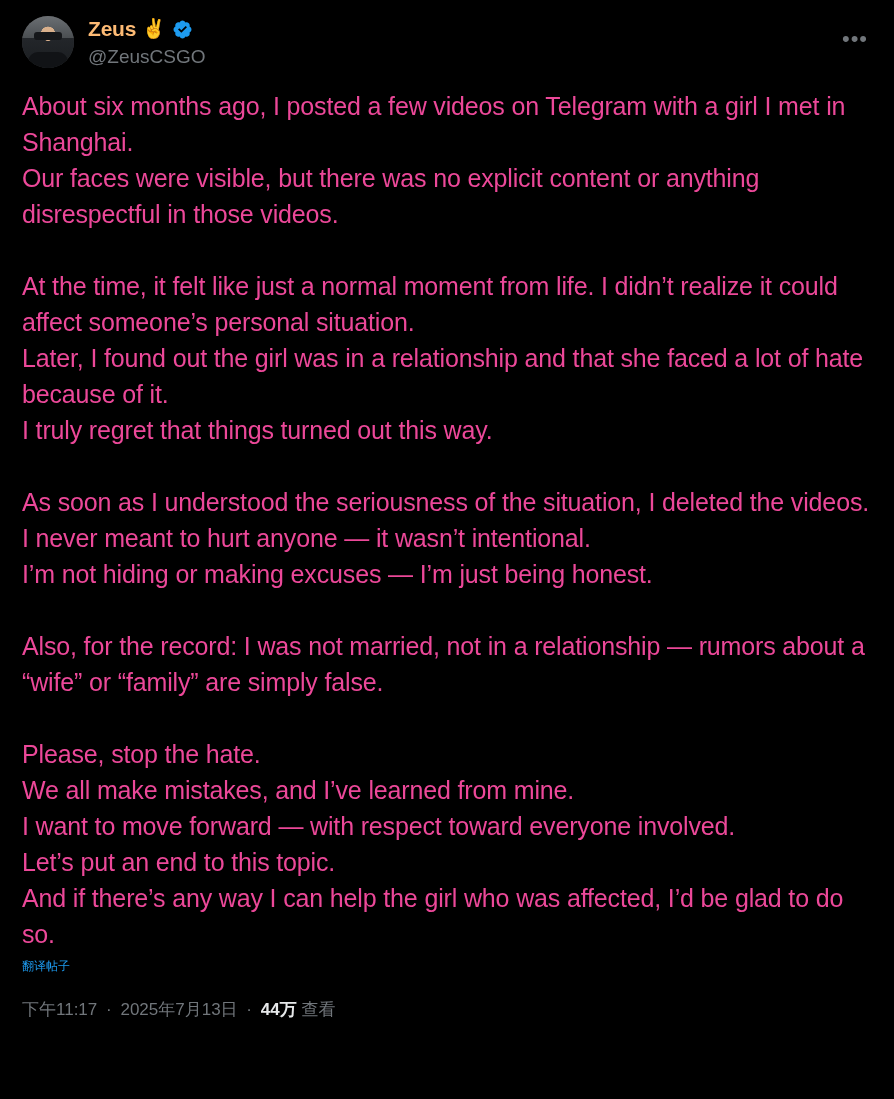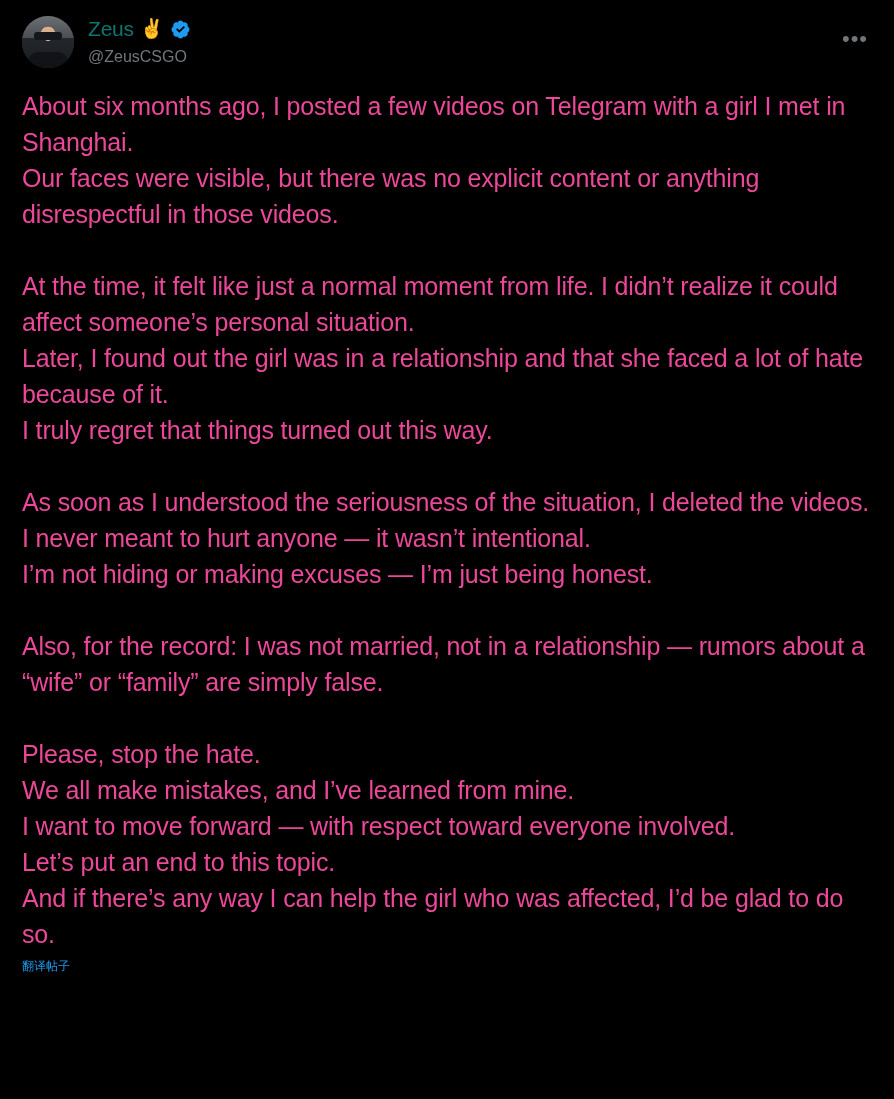--- a/index.html
+++ b/index.html
@@ -67,36 +67,36 @@
     justify-content: center;
     padding-top: 2px;
   }
   .name-line {
     display: flex;
     align-items: center;
     gap: 6px;
   }
   .display-name {
     font-size: 21px;
-    font-weight: normal;
-    color: #0f766e;
+    font-weight: bold;
+    color: #fdba74;
     letter-spacing: -0.2px;
     line-height: 26px;
   }
   .name-emoji {
     font-size: 19px;
     line-height: 26px;
   }
   .verified {
     display: inline-flex;
     width: 21px;
     height: 21px;
   }
   .handle {
-    font-size: 16px;
+    font-size: 19px;
     color: #71767b;
     line-height: 26px;
     margin-top: 2px;
   }
   .more-btn {
     position: absolute;
     right: 0;
     top: 8px;
     width: 34px;
     height: 34px;
@@ -186,14 +186,22 @@
 Also, for the record: I was not married, not in a relationship — rumors about a “wife” or “family” are simply false.
 
 Please, stop the hate.
 We all make mistakes, and I’ve learned from mine.
 I want to move forward — with respect toward everyone involved.
 Let’s put an end to this topic.
 And if there’s any way I can help the girl who was affected, I’d be glad to do so.</div>
 
   <div class="translate-link">翻译帖子</div>
 
+  <div class="meta">
+    <span>下午11:17</span>
+    <span class="sep">·</span>
+    <span>2025年7月13日</span>
+    <span class="sep">·</span>
+    <span class="views-count">44万</span>
+    <span class="views-label">查看</span>
+  </div>
 
 </div>
 
 </body></html>

